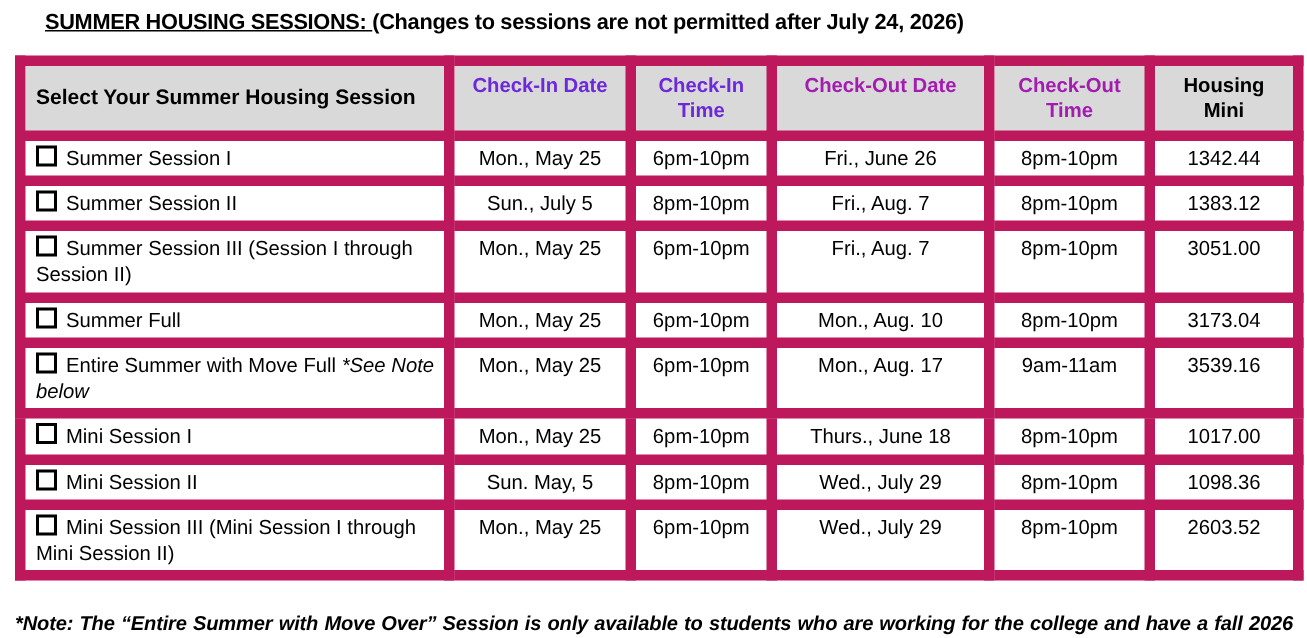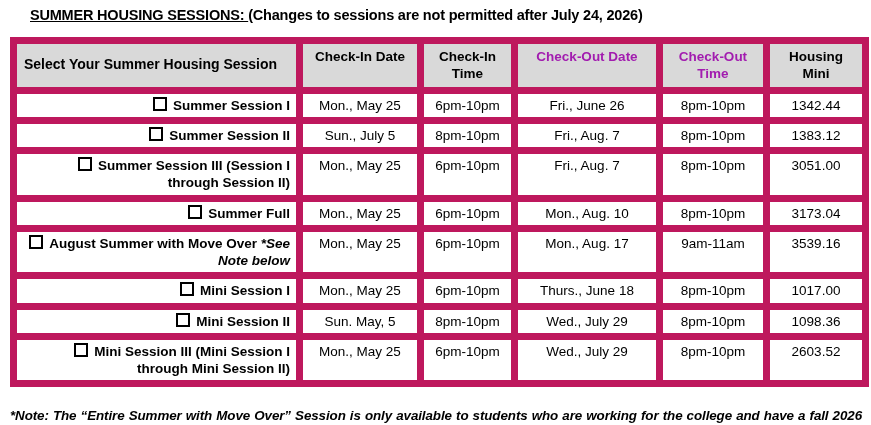--- a/index.html
+++ b/index.html
@@ -48,25 +48,25 @@
     text-align: center;
     height: 40px;
     padding: 4px 9px;
   }
   table.sessions thead th.session-head {
     text-align: left;
     vertical-align: middle;
     font-size: 14px;
     padding-left: 7px;
   }
-  th.green { color: #000000; }
+  th.green { color: #6d28d9; }
   th.red   { color: #a21caf; }
 
   table.sessions td { text-align: center; }
-  table.sessions td.c-session { text-align: right; padding-left: 7px; font-weight: bold; }
+  table.sessions td.c-session { text-align: left; padding-left: 7px; }
   tr.single td { height: 25px; }
   tr.double td { height: 41px; }
 
   .checkbox {
     display: inline-block;
     width: 10px; height: 10px;
     border: 2px solid #000;
     margin-right: 6px;
     vertical-align: -1px;
   }
@@ -134,21 +134,21 @@
     </tr>
     <tr class="single">
       <td class="c-session"><span class="checkbox"></span><span>Summer Full</span><span class="it"></span></td>
       <td>Mon., May 25</td>
       <td>6pm-10pm</td>
       <td>Mon., Aug. 10</td>
       <td>8pm-10pm</td>
       <td>3173.04</td>
     </tr>
     <tr class="double">
-      <td class="c-session"><span class="checkbox"></span><span>August Summer with Move Over </span><span class="it">*See Note below</span></td>
+      <td class="c-session"><span class="checkbox"></span><span>Entire Summer with Move Full </span><span class="it">*See Note below</span></td>
       <td>Mon., May 25</td>
       <td>6pm-10pm</td>
       <td>Mon., Aug. 17</td>
       <td>9am-11am</td>
       <td>3539.16</td>
     </tr>
     <tr class="single">
       <td class="c-session"><span class="checkbox"></span><span>Mini Session I</span><span class="it"></span></td>
       <td>Mon., May 25</td>
       <td>6pm-10pm</td>

